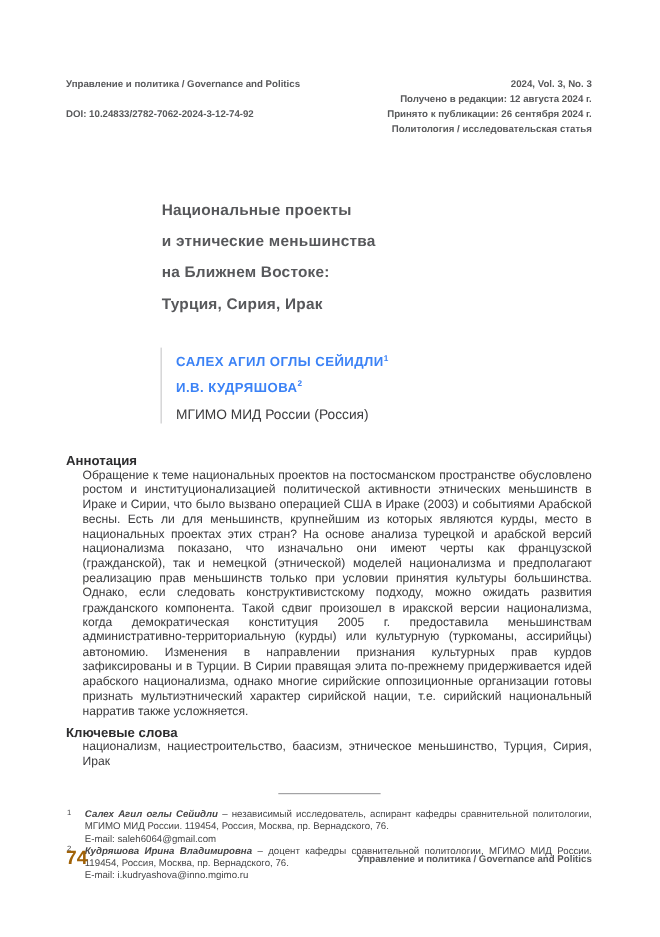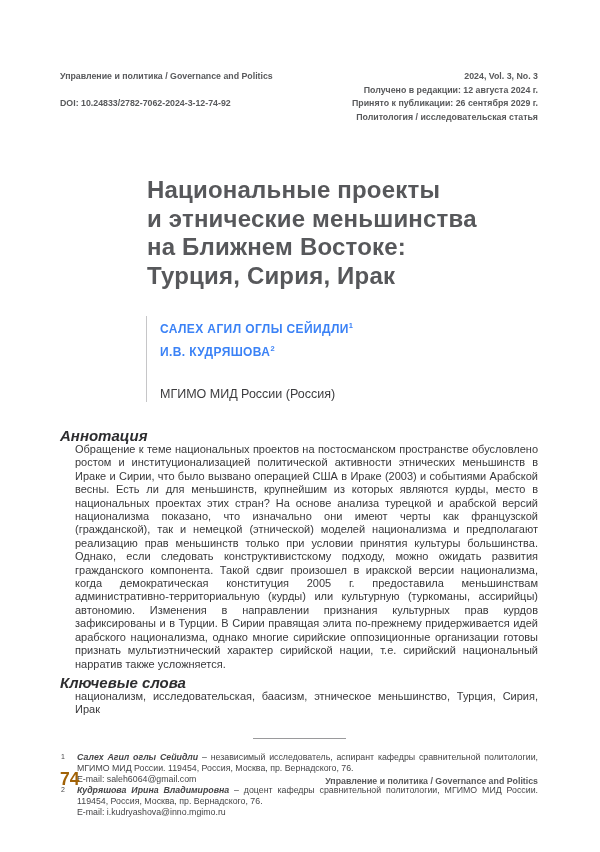--- a/index.html
+++ b/index.html
@@ -11,30 +11,30 @@
   .page { position:relative; width:600px; height:852px; overflow:hidden; background:#ffffff; }
   .content { padding:70px 62px 0 60px; }
 
   
   .header-row { display:flex; justify-content:space-between; font-size:8.8px; font-weight:bold; color:#58595b; line-height:13.5px; }
   .header-left div, .header-right div { white-space:nowrap; }
   .header-left .doi { margin-top:13.5px; }
   .header-right { text-align:right; }
 
   
-  .title-block { margin-left:87px; margin-top:52px; font-size:24px; line-height:28.5px; font-weight:bold; color:#57585b; letter-spacing:0.2px; }
+  .title-block { margin-left:87px; margin-top:52px; font-size:14px; line-height:28.5px; font-weight:bold; color:#57585b; letter-spacing:0.2px; }
 
   
   .authors-block { margin-left:86px; margin-top:26px; border-left:1.5px solid #c6c6c8; padding-left:13px; }
   .author-name { font-size:12px; font-weight:bold; color:#3b82f6; line-height:19px; letter-spacing:0.4px; }
   .author-name sup { font-size:7.5px; letter-spacing:0; }
-  .affiliation { font-size:12.5px; color:#3c3c3e; margin-top:24px; line-height:16px; }
+  .affiliation { font-size:12.5px; color:#3c3c3e; margin-top:7px; line-height:16px; }
 
   
-  .section-heading { font-size:15px; font-weight:bold; color:#2d2d2f; line-height:12px;font-style:italic; }
+  .section-heading { font-size:12px; font-weight:bold; color:#2d2d2f; line-height:12px; }
   .abstract-heading { margin-top:28px; }
   .body-text { margin-left:15px; margin-top:1px; font-size:11px; line-height:13.4px; color:#39393b; text-align:justify; }
   .keywords-heading { margin-top:6px; }
 
   
   .fn-divider { margin-top:21px; width:93px; border:none; border-top:1px solid #9a9a9c; height:0; }
   .footnotes { margin-top:13px; font-size:8.8px; line-height:11px; color:#454547; }
   .footnote { position:relative; padding-left:17px; text-align:justify; }
   .fn-num { position:absolute; left:1px; top:-1px; font-size:7px; }
   .fn-name { font-weight:bold; font-style:italic; }
@@ -52,21 +52,21 @@
   <div class="content">
 
     <div class="header-row">
       <div class="header-left">
         <div>Управление и политика / Governance and Politics</div>
         <div class="doi">DOI: 10.24833/2782-7062-2024-3-12-74-92</div>
       </div>
       <div class="header-right">
         <div>2024, Vol. 3, No. 3</div>
         <div>Получено в редакции: 12 августа 2024 г.</div>
-        <div>Принято к публикации: 26 сентября 2029 г.</div>
+        <div>Принято к публикации: 26 сентября 2024 г.</div>
         <div>Политология / исследовательская статья</div>
       </div>
     </div>
 
     <div class="title-block">
       <div>Национальные проекты</div>
       <div>и этнические меньшинства</div>
       <div>на Ближнем Востоке:</div>
       <div>Турция, Сирия, Ирак</div>
     </div>
@@ -74,21 +74,21 @@
     <div class="authors-block">
       <div class="author-name"><span>САЛЕХ АГИЛ ОГЛЫ СЕЙИДЛИ</span><sup>1</sup></div>
       <div class="author-name"><span>И.В. КУДРЯШОВА</span><sup>2</sup></div>
       <div class="affiliation">МГИМО МИД России (Россия)</div>
     </div>
 
     <div class="section-heading abstract-heading">Аннотация</div>
     <div class="body-text">Обращение к теме национальных проектов на постосманском пространстве обусловлено ростом и институционализацией политической активности этнических меньшинств в Ираке и Сирии, что было вызвано операцией США в Ираке (2003) и событиями Арабской весны.  Есть ли для меньшинств, крупнейшим из которых являются курды, место в национальных проектах этих стран? На основе анализа турецкой и арабской версий национализма показано, что изначально они имеют черты как французской (гражданской), так и немецкой (этнической) моделей национализма и предполагают реализацию прав меньшинств только при условии принятия культуры большинства. Однако, если следовать конструктивистскому подходу, можно ожидать развития гражданского компонента. Такой сдвиг произошел в иракской версии национализма, когда демократическая конституция 2005 г. предоставила меньшинствам административно-территориальную (курды) или культурную (туркоманы, ассирийцы) автономию.  Изменения в направлении признания культурных прав курдов зафиксированы и в Турции. В Сирии правящая элита по-прежнему придерживается идей арабского национализма, однако многие сирийские оппозиционные организации готовы признать мультиэтнический характер сирийской нации, т.е. сирийский национальный нарратив также усложняется.</div>
 
     <div class="section-heading keywords-heading">Ключевые слова</div>
-    <div class="body-text">национализм, исследовательская, баасизм, этническое меньшинство, Турция, Сирия, Ирак</div>
+    <div class="body-text">национализм, нациестроительство, баасизм, этническое меньшинство, Турция, Сирия, Ирак</div>
 
     <hr class="fn-divider">
 
     <div class="footnotes">
       <div class="footnote">
         <span class="fn-num">1</span><span class="fn-name">Салех Агил оглы Сейидли</span><span> – независимый исследователь, аспирант кафедры сравнительной политологии, МГИМО МИД России. 119454, Россия, Москва, пр. Вернадского, 76.</span>
         <div class="fn-email">E-mail: saleh6064@gmail.com</div>
       </div>
       <div class="footnote">
         <span class="fn-num">2</span><span class="fn-name">Кудряшова Ирина Владимировна</span><span> – доцент кафедры сравнительной политологии, МГИМО МИД России. 119454, Россия, Москва, пр. Вернадского, 76.</span>

